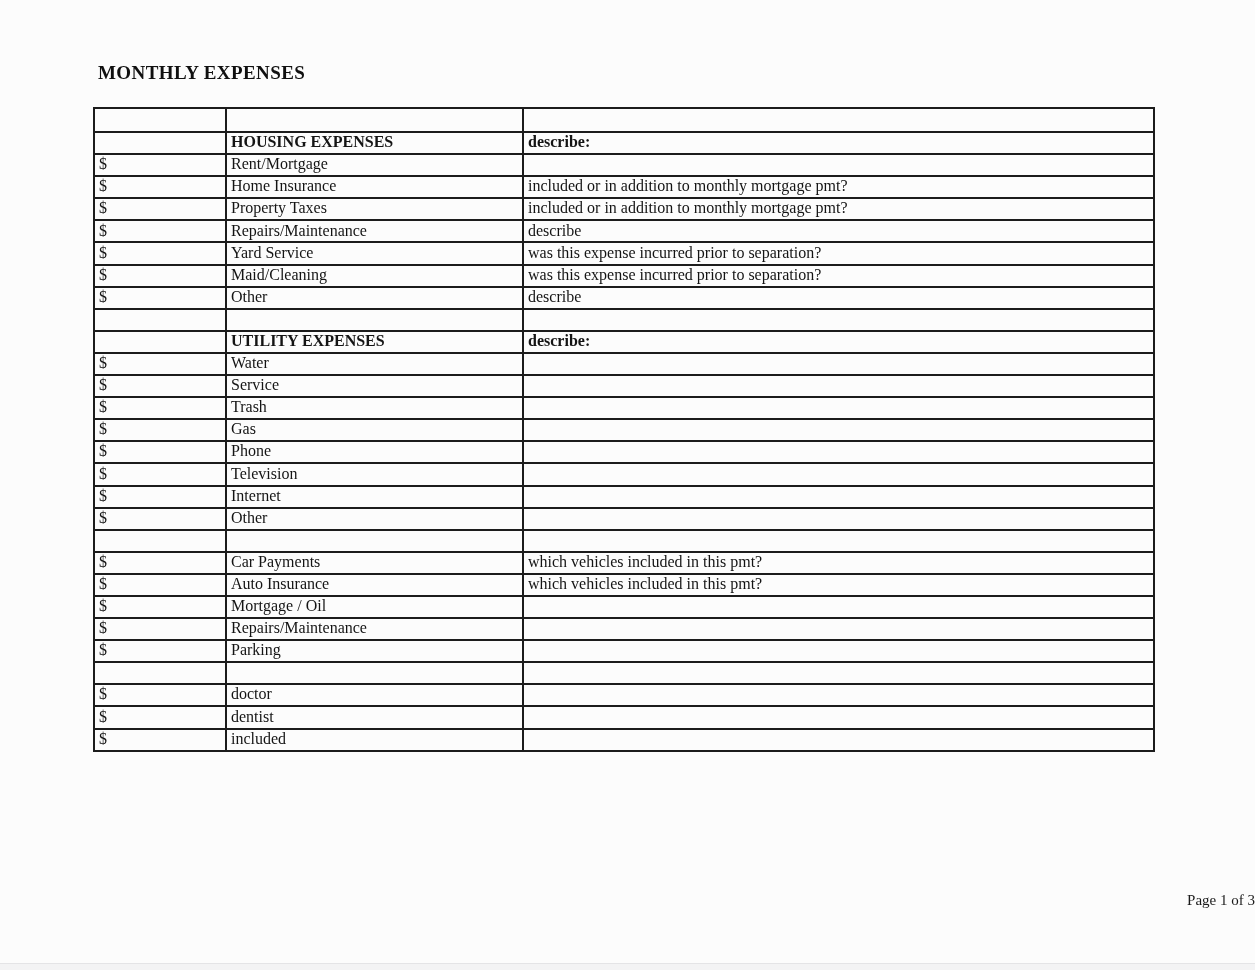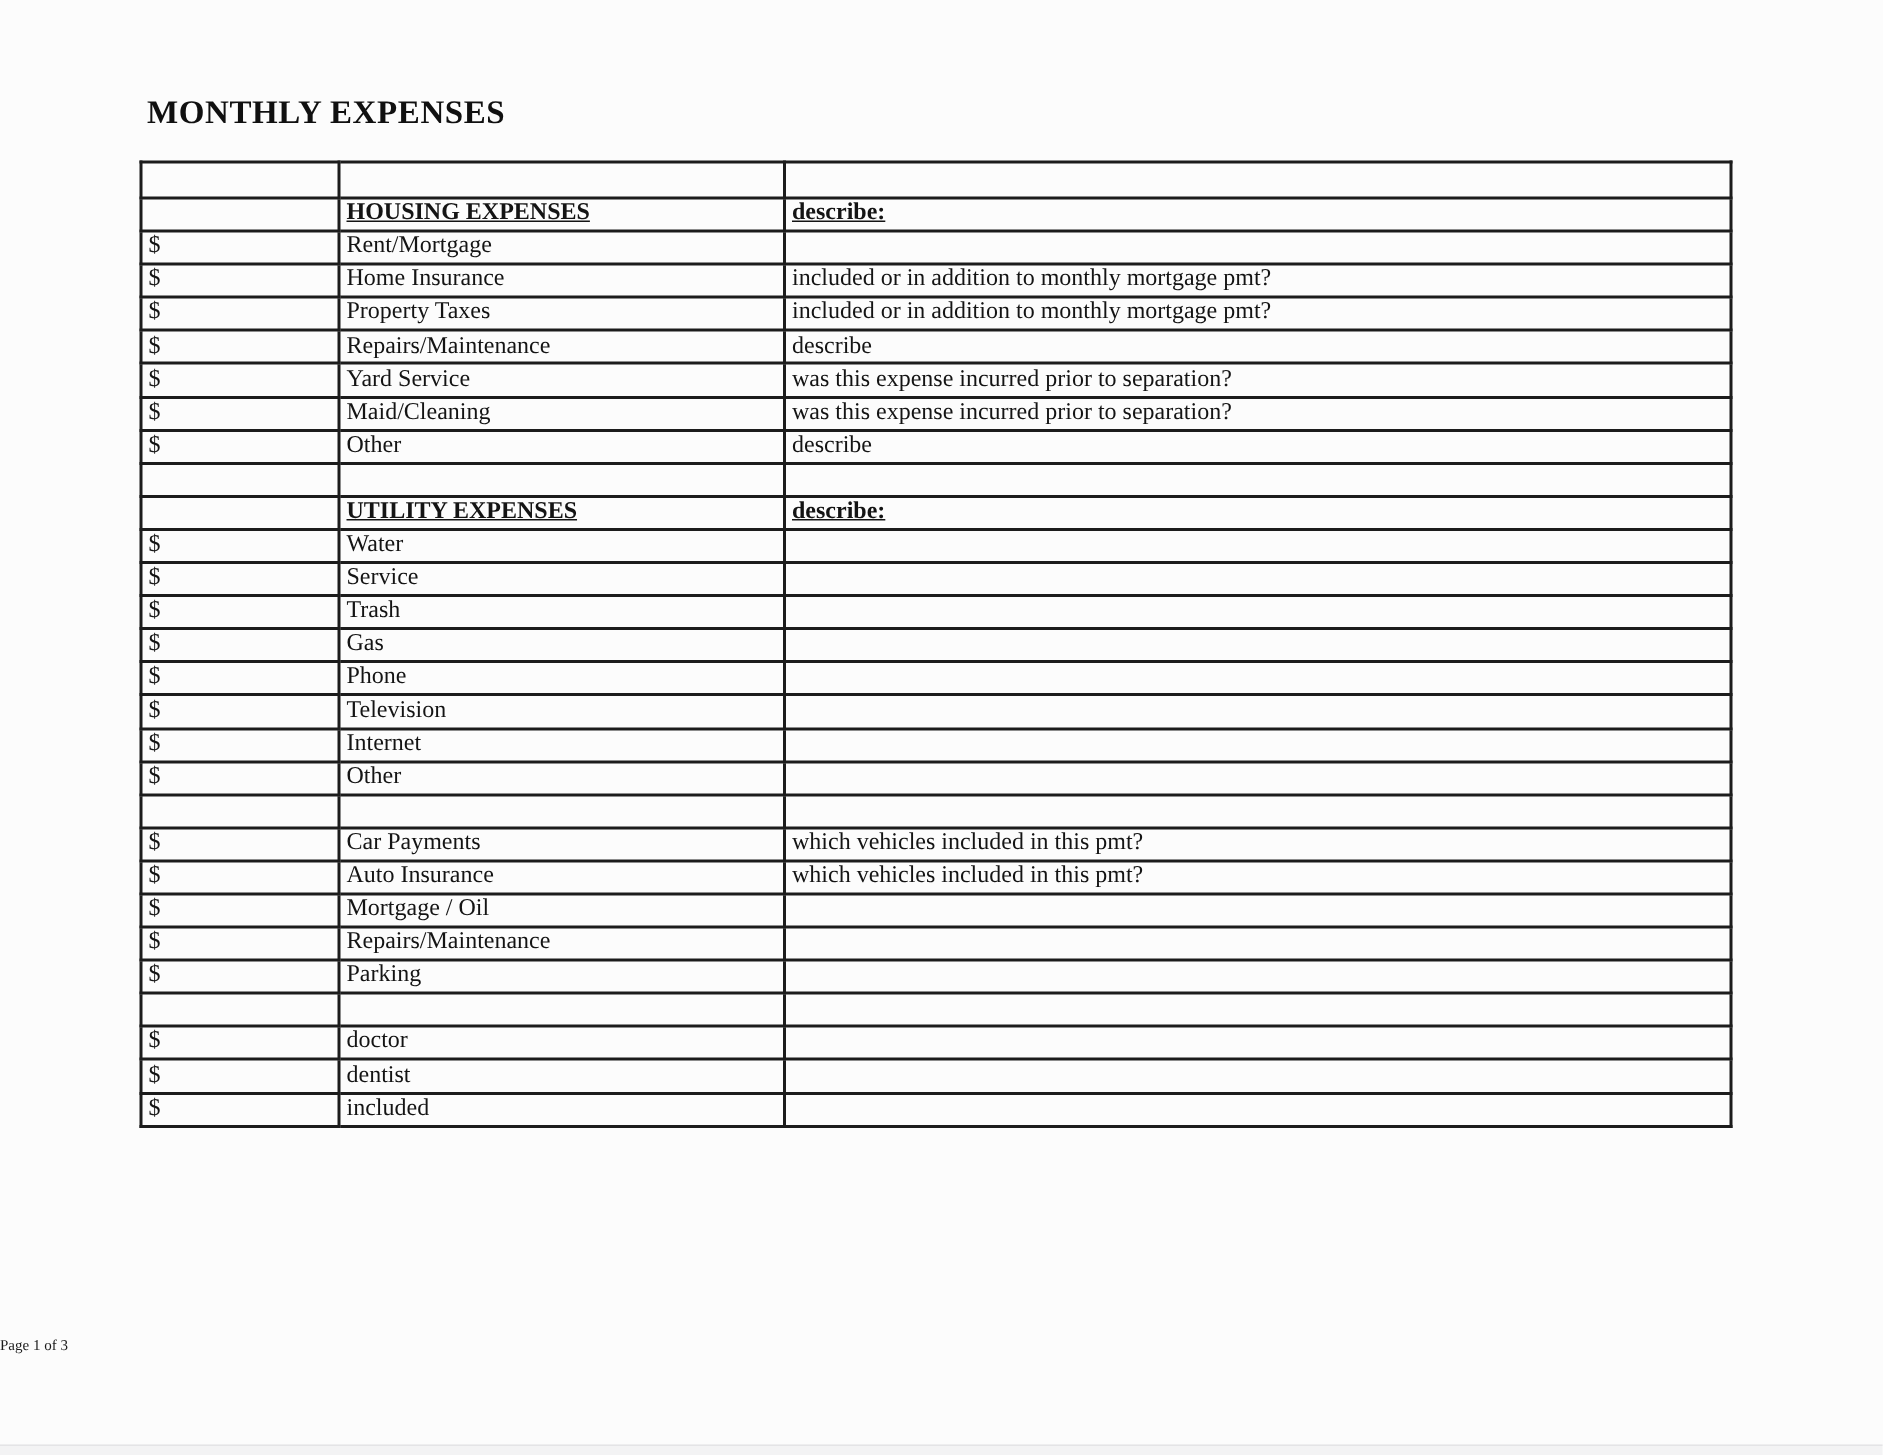--- a/index.html
+++ b/index.html
@@ -10,21 +10,21 @@
     background: #fcfcfc;
     position: relative;
     overflow: hidden;
     font-family: "Liberation Serif", serif;
     color: #161616;
   }
   .doc-title {
     position: absolute;
     left: 98px;
     top: 62px;
-    font-size: 22px;
+    font-size: 19px;
     font-weight: bold;
     letter-spacing: 0.4px;
     color: #101010;
     white-space: nowrap;
   }
   table.expenses {
     position: absolute;
     left: 93px;
     top: 107px;
     width: 1060px;
@@ -37,32 +37,31 @@
     padding: 0 4px 1px 4px;
     font-size: 16px;
     line-height: 1.05;
     vertical-align: middle;
     white-space: nowrap;
     overflow: hidden;
     color: #141414;
   }
   table.expenses tr.section-header td {
     font-weight: bold;
-    text-decoration: underline;
   }
   table.expenses tr.top-spacer td {
     height: 24px;
   }
   .page-footer {
     position: absolute;
     left: 0;
     top: 892px;
     width: 1255px;
-    text-align: left;
-    font-size: 10px;
+    text-align: right;
+    font-size: 15px;
     color: #1b1b1b;
   }
   .bottom-strip {
     position: absolute;
     left: 0;
     bottom: 0;
     width: 1255px;
     height: 7px;
     background: #f3f3f4;
     border-top: 1px solid #e4e4e6;

